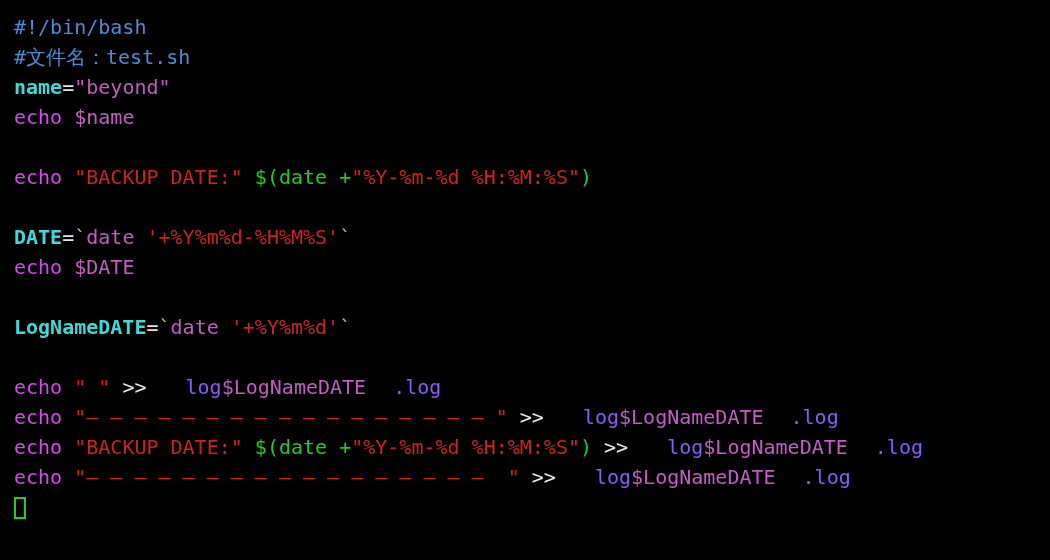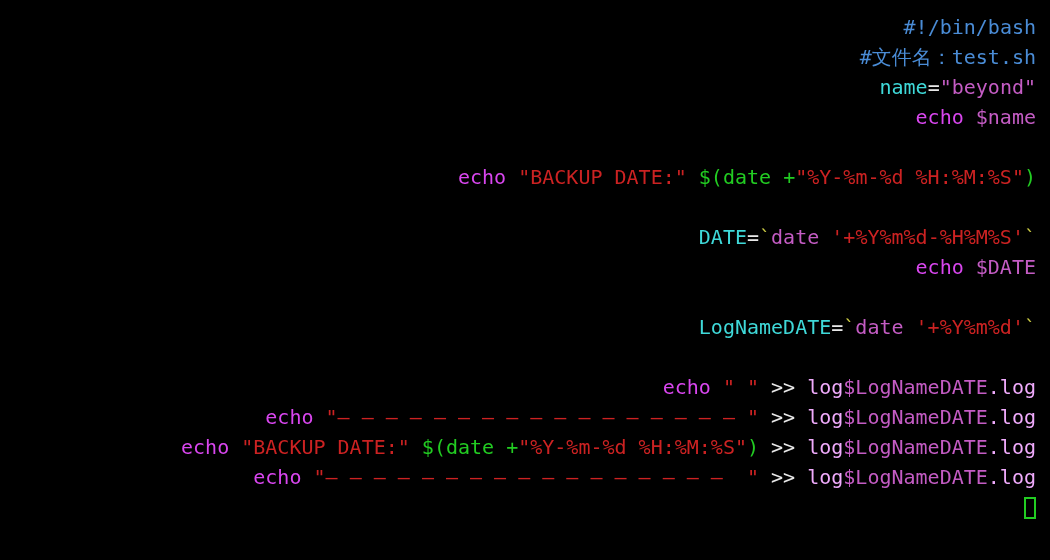--- a/index.html
+++ b/index.html
@@ -12,30 +12,29 @@
       width: 1050px;
       height: 560px;
       font-family: 'Consolas', 'Monaco', 'Courier New', monospace;
       font-size: 20px;
       padding: 12px 14px;
       overflow: hidden;
       line-height: 1.5;
     }
     .line {
       white-space: pre;
-      text-align: right;
     }
     .c-comment { color: #4a8cd6; }
-    .c-cyan { color: #3fd9d9; }
+    .c-cyan { color: #3fd9d9; font-weight: bold; }
     .c-white { color: #e8e8e8; }
     .c-magenta { color: #c45cc4; }
     .c-yellow { color: #d946ef; }
     .c-red { color: #cc2222; }
     .c-green { color: #22cc22; }
-    .c-gold { color: #f0abfc; }
+    .c-gold { color: #8b5cf6; margin-left: 27px; }
     .c-backtick { color: #cccc44; }
     .cursor {
       display: inline-block;
       width: 12px;
       height: 22px;
       border: 2px solid #22cc22;
       vertical-align: text-bottom;
     }
   </style>
 </head>

